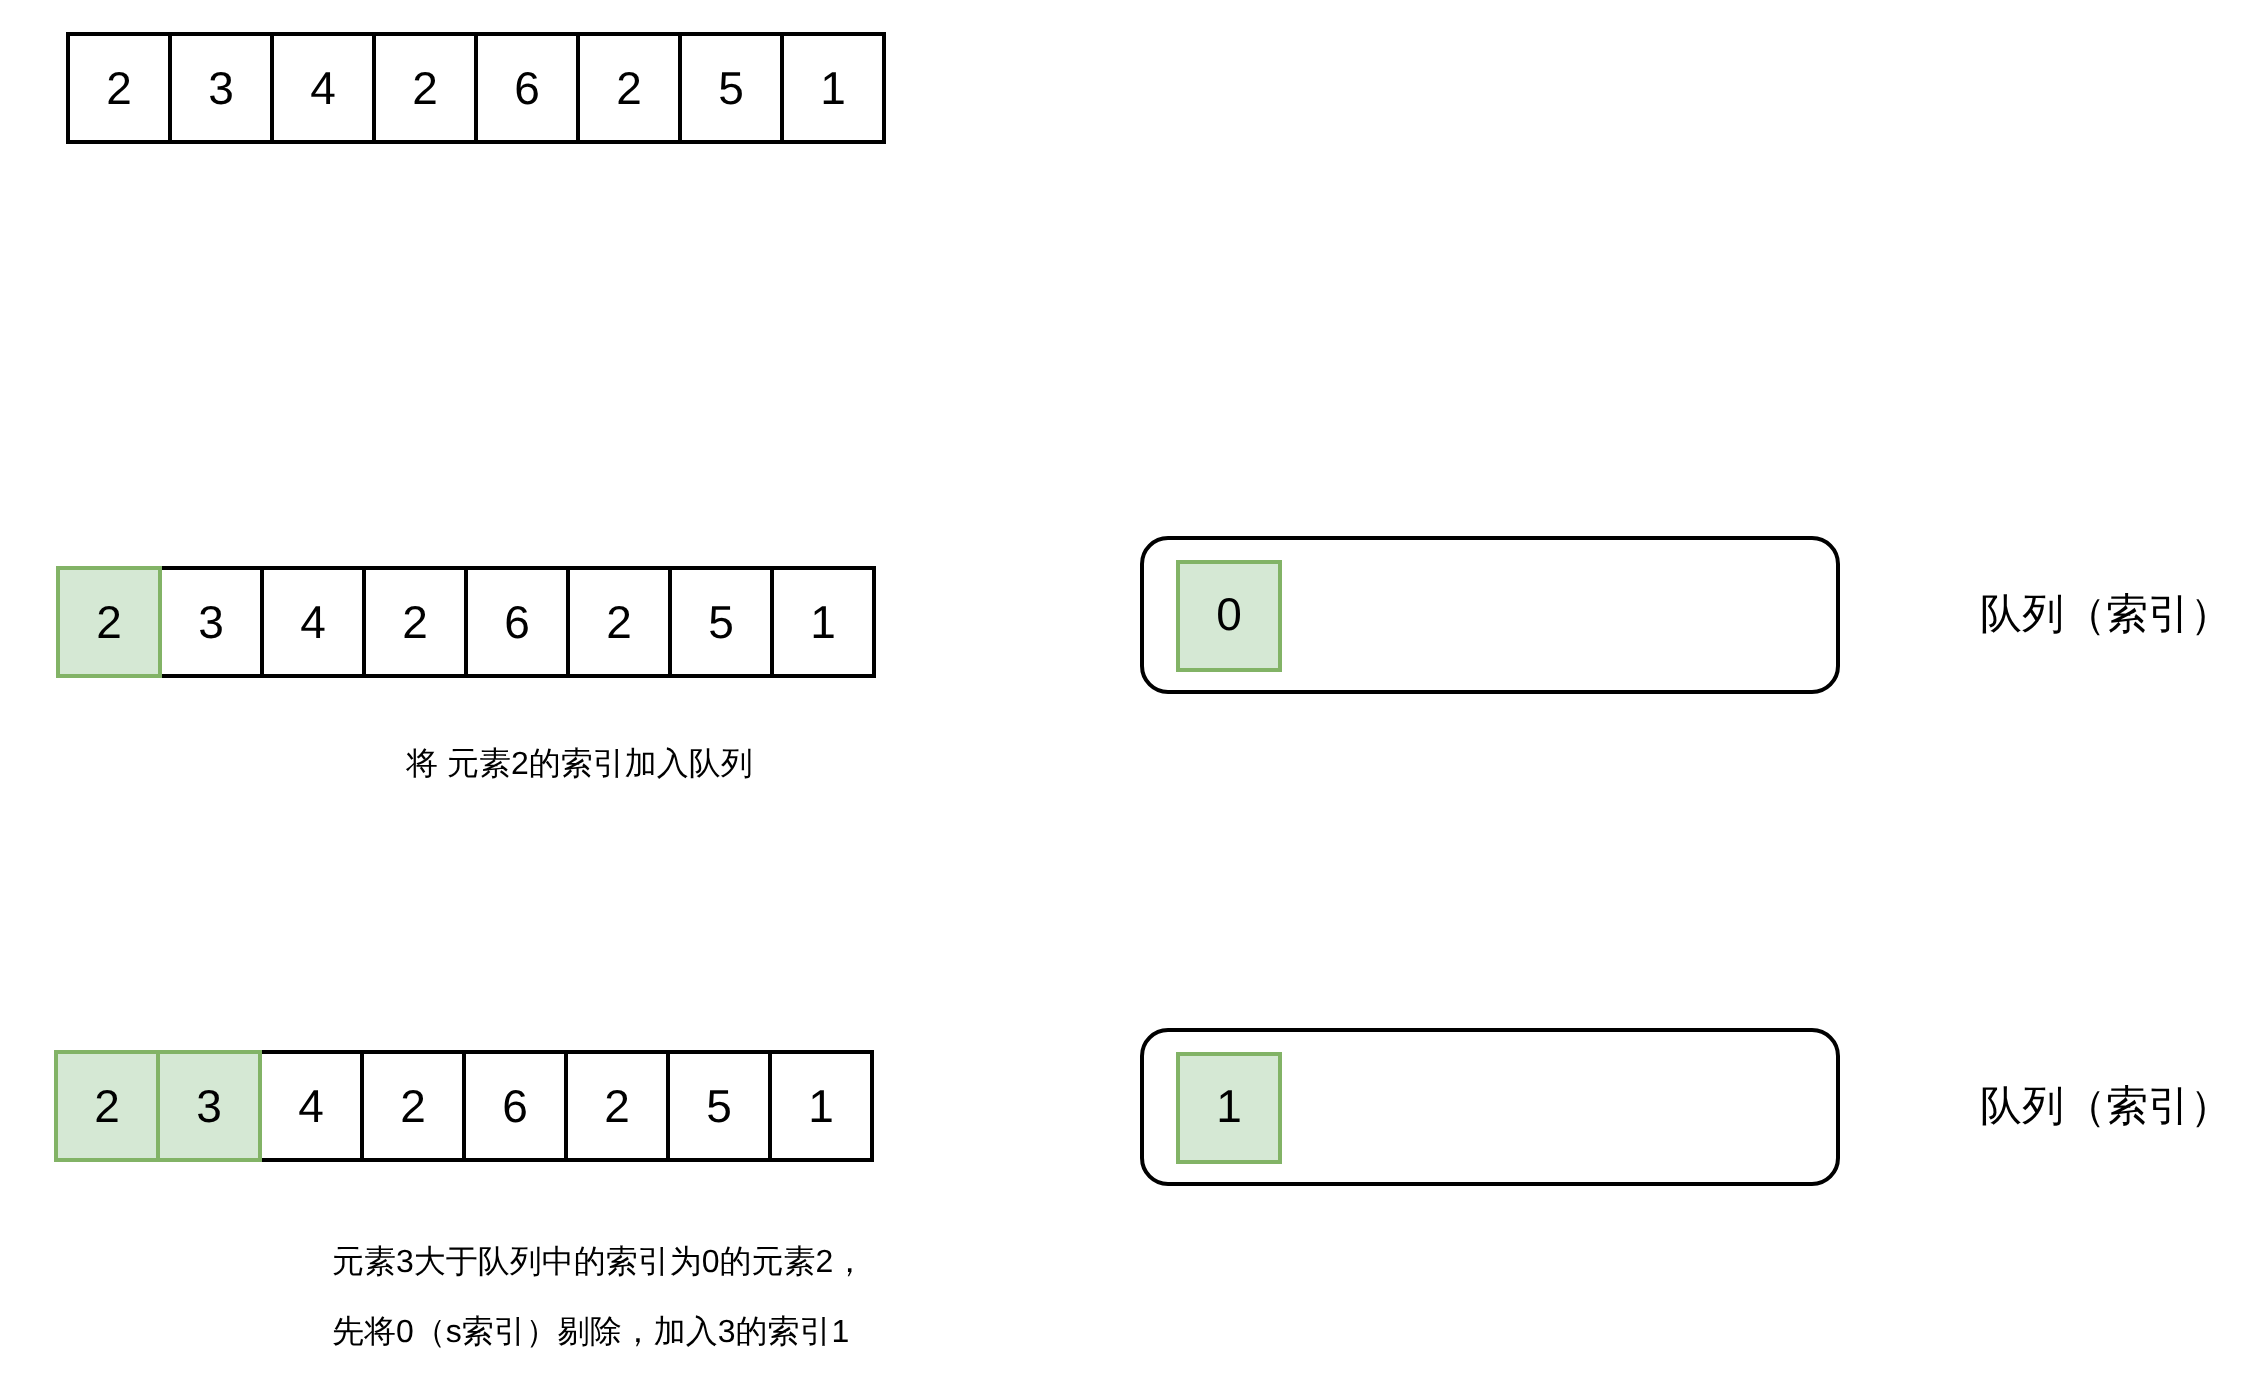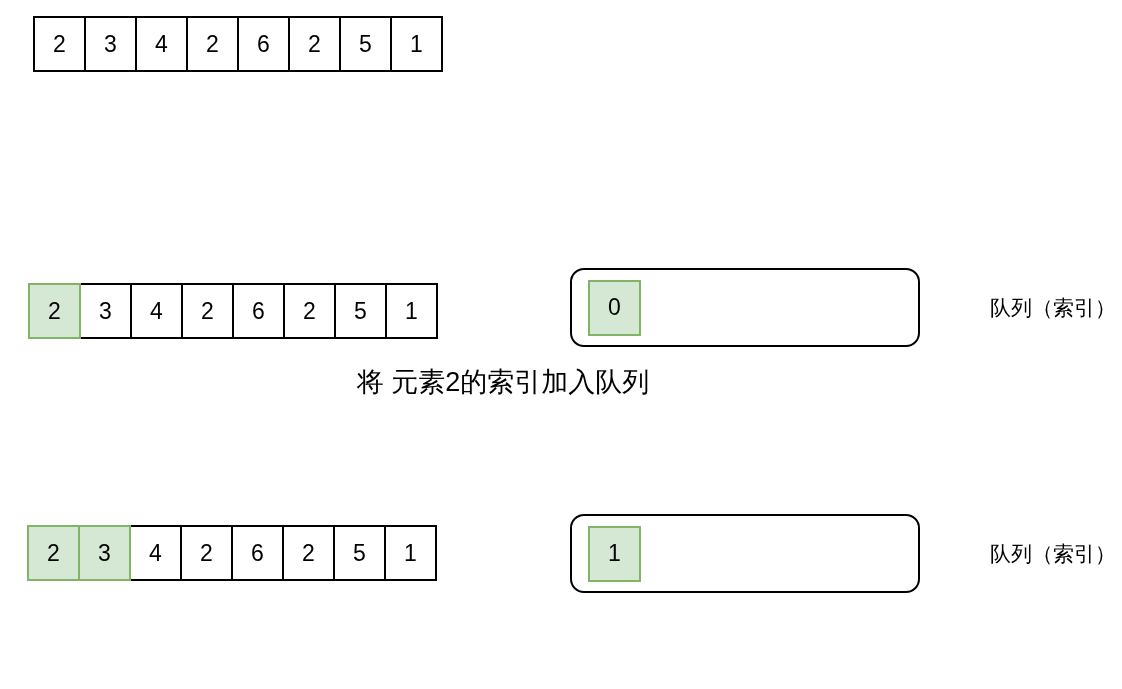--- a/index.html
+++ b/index.html
@@ -22,21 +22,21 @@
   }
   .queue{
     position:absolute;box-sizing:border-box;
     width:350px;height:79px;border:2px solid #000;border-radius:14px;
     background:#ffffff;display:flex;align-items:center;padding-left:16px;
   }
   .queue-label{
     position:absolute;font-size:21px;line-height:25px;white-space:nowrap;margin-left:42px;
   }
   .caption{
-    position:absolute;text-align:center;font-size:27px;line-height:35px;white-space:nowrap;
+    position:absolute;text-align:left;font-size:16px;line-height:35px;white-space:nowrap;
   }
 </style>
 </head>
 <body>
 
 <div class="canvas">
 
   <div class="array" style="left:33px;top:16px;">
       <div class="cell">2</div>
       <div class="cell">3</div>
@@ -73,14 +73,18 @@
       <div class="cell">2</div>
       <div class="cell">6</div>
       <div class="cell">2</div>
       <div class="cell">5</div>
       <div class="cell">1</div>
     </div>
   <div class="queue" style="left:570px;top:514px;">
       <div class="cell green">1</div>
     </div>
   <div class="queue-label" style="left:948px;top:541px;">队列（索引）</div>
+  <div class="caption" style="left:166px;top:614px;width:600px;">
+    <div>元素3大于队列中的索引为0的元素2，</div>
+    <div>先将0（s索引）剔除，加入3的索引1</div>
+  </div>
 
 </div>
 
 </body></html>

